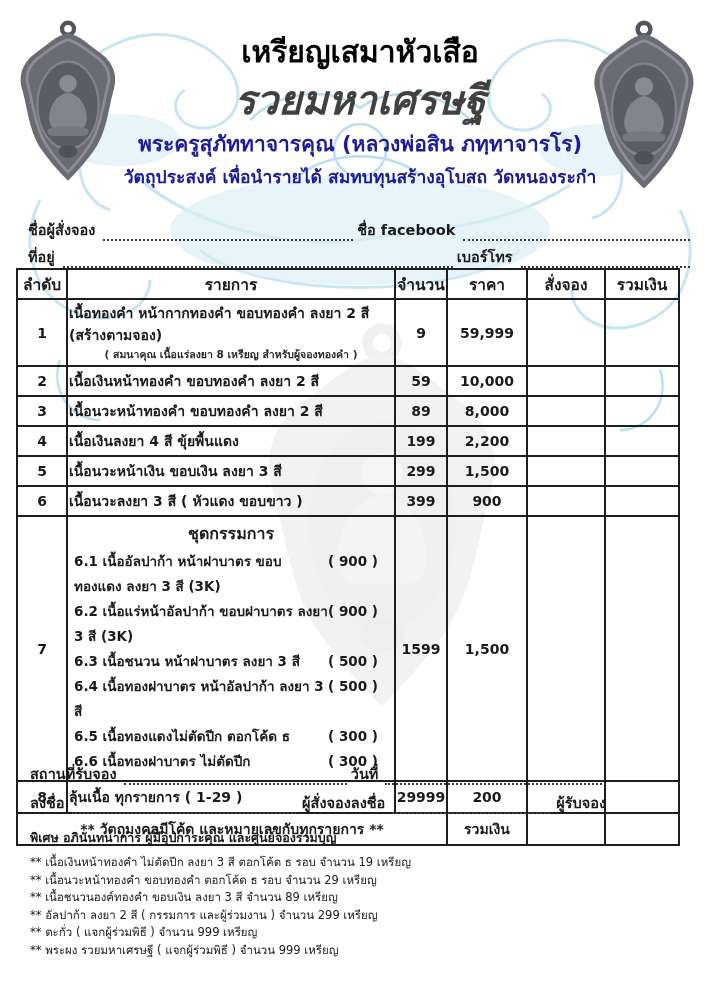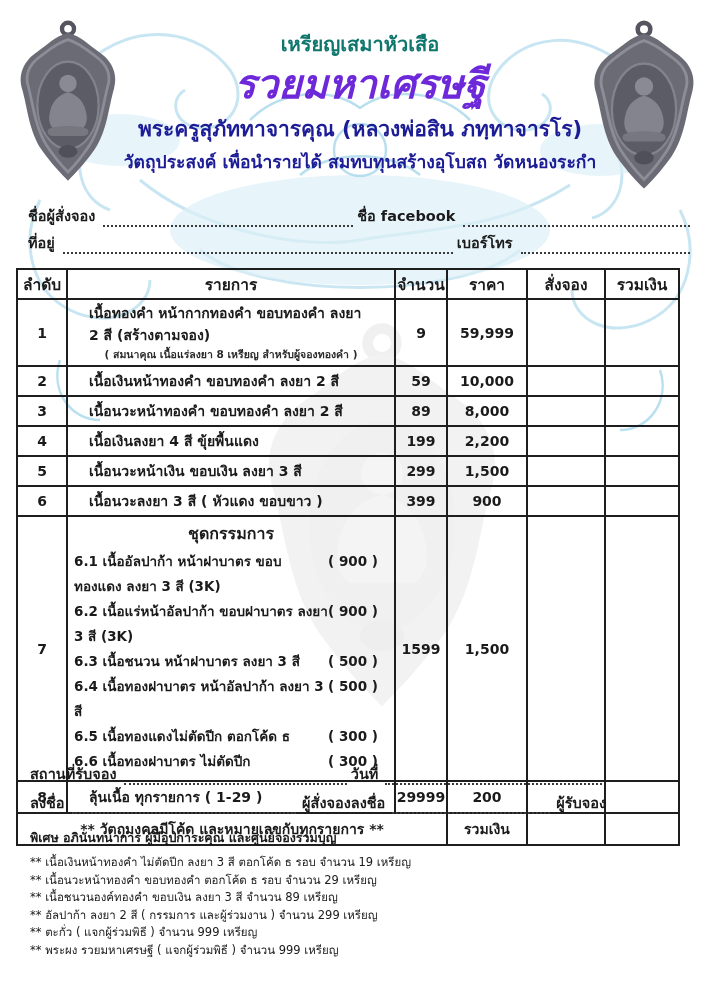--- a/index.html
+++ b/index.html
@@ -11,36 +11,36 @@
   
   .ornament { position:absolute; left:0; top:0; z-index:0; pointer-events:none; }
   
   .amulet { position:absolute; z-index:2; }
   .amulet-left { left:12px; top:20px; width:112px; height:164px; }
   .amulet-right { left:584px; top:20px; width:120px; height:172px; }
   .watermark { position:absolute; left:248px; top:322px; width:268px; height:392px; opacity:0.14; z-index:1; }
   
   .header { position:absolute; left:105px; top:24px; width:510px; text-align:center; z-index:3; }
   .h-line1 { font-size:29px; font-weight:bold; color:#1c1c96; letter-spacing:1px; }
-  .h-line2 { font-size:20px; font-weight:bold; color:#0f766e; margin-top:4px; }
-  .h-red   { font-size:40px; font-weight:bold; font-style:italic; color:#6d28d9;
-             font-family:Liberation Serif, serif; margin-top:2px; line-height:1.15; }
+  .h-line2 { font-size:30px; font-weight:bold; color:#000000; margin-top:4px; }
+  .h-red   { font-size:40px; font-weight:bold; font-style:italic; color:#404040;
+             font-family:Liberation Sans, sans-serif; margin-top:2px; line-height:1.15; }
   .h-line4 { font-size:21px; font-weight:bold; color:#1c1c96; margin-top:4px; }
   .h-line5 { font-size:17.5px; font-weight:bold; color:#1c1c96; margin-top:3px; }
   
-  .formrows { position:absolute; left:28px; top:200px; width:666px; z-index:3; font-size:14.5px; font-weight:bold; }
+  .formrows { position:absolute; left:28px; top:214px; width:666px; z-index:3; font-size:14.5px; font-weight:bold; }
   .frow { display:flex; align-items:flex-end; height:27px; }
   .frow .lbl { white-space:nowrap; padding-right:4px; }
   .dots { flex:1; border-bottom:2px dotted #3a3a3a; height:18px; margin:0 4px; }
   
   .ordertable { position:absolute; left:16px; top:268px; z-index:3; border-collapse:collapse; table-layout:fixed; width:662px; background:transparent; }
   .ordertable th, .ordertable td { border:2px solid #1e1e1e; font-size:14px; vertical-align:middle; }
   .ordertable th { font-size:15.5px; font-weight:bold; height:30px; }
   .cell-c { text-align:center; font-weight:bold; }
-  .cell-item { text-align:left; padding:2px 21px; font-weight:bold; }
+  .cell-item { text-align:left; padding:2px 1px; font-weight:bold; }
   .row-std { height:30px; }
   .row-1 { height:48px; }
   .sub-item { display:block; text-align:center; font-size:10.5px; font-weight:bold; color:#2a2a2a; }
   .committee-cell { padding:4px 6px 6px 6px; }
   .c-title { text-align:center; font-size:16px; font-weight:bold; margin-bottom:3px; }
   .c-line { display:flex; justify-content:space-between; font-weight:bold; font-size:13.5px; line-height:25px; padding-right:10px; }
   .c-paren { white-space:nowrap; }
   .row-8 { height:32px; }
   .row-foot { height:32px; }
   .foot-note { text-align:center; font-weight:bold; font-size:14px; }

